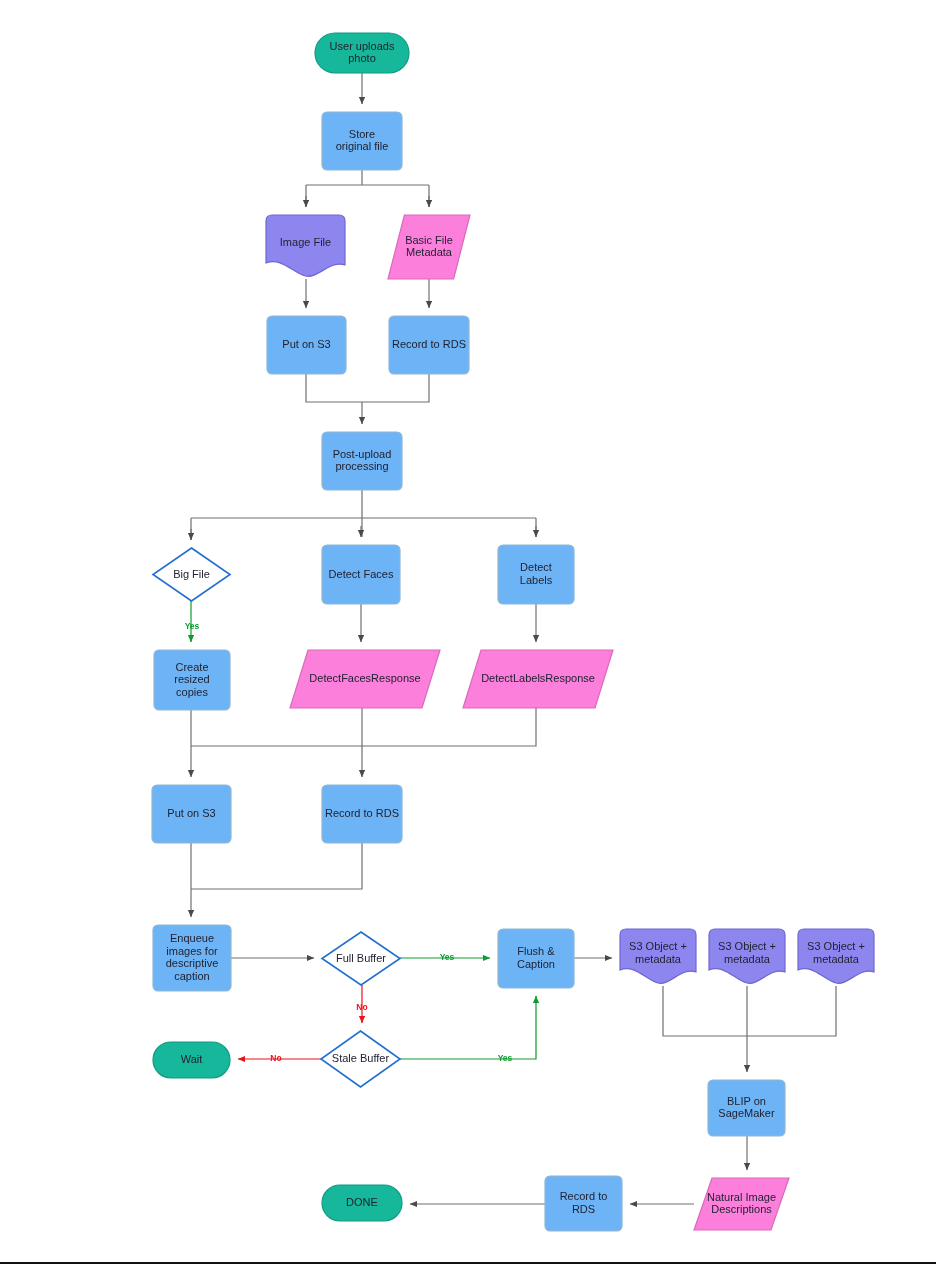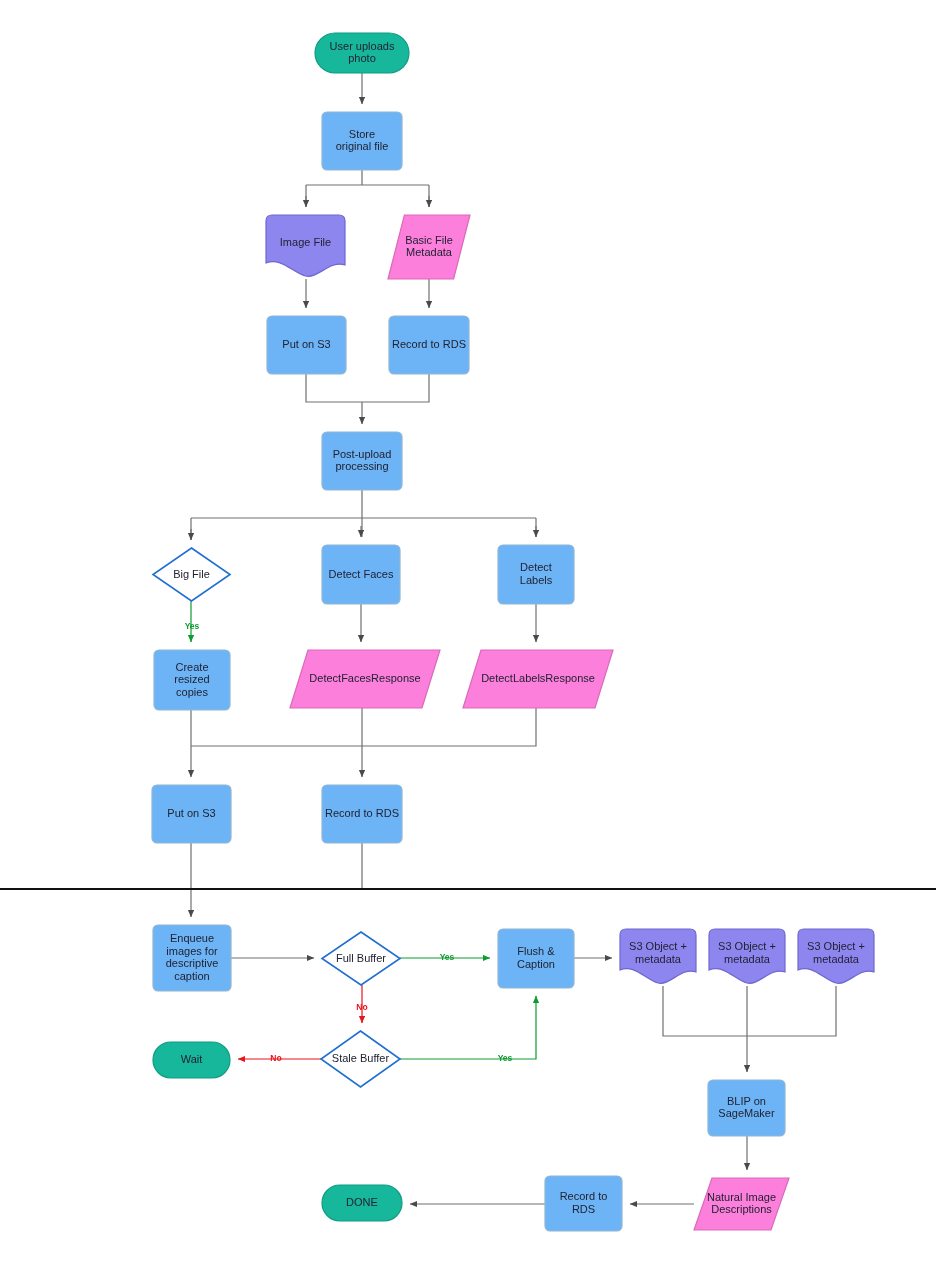--- a/index.html
+++ b/index.html
@@ -13,21 +13,21 @@
     height: 1264px;
     position: relative;
     overflow: hidden;
     font-family: "Liberation Sans", sans-serif;
   }
   #diagram-root {
     position: absolute;
     left: 0;
     top: 0;
     width: 936px;
-    height: 890px;
+    height: 1264px;
   }
   svg#flow-svg {
     position: absolute;
     left: 0;
     top: 0;
     width: 936px;
     height: 1264px;
     display: block;
   }
   .node-text {

